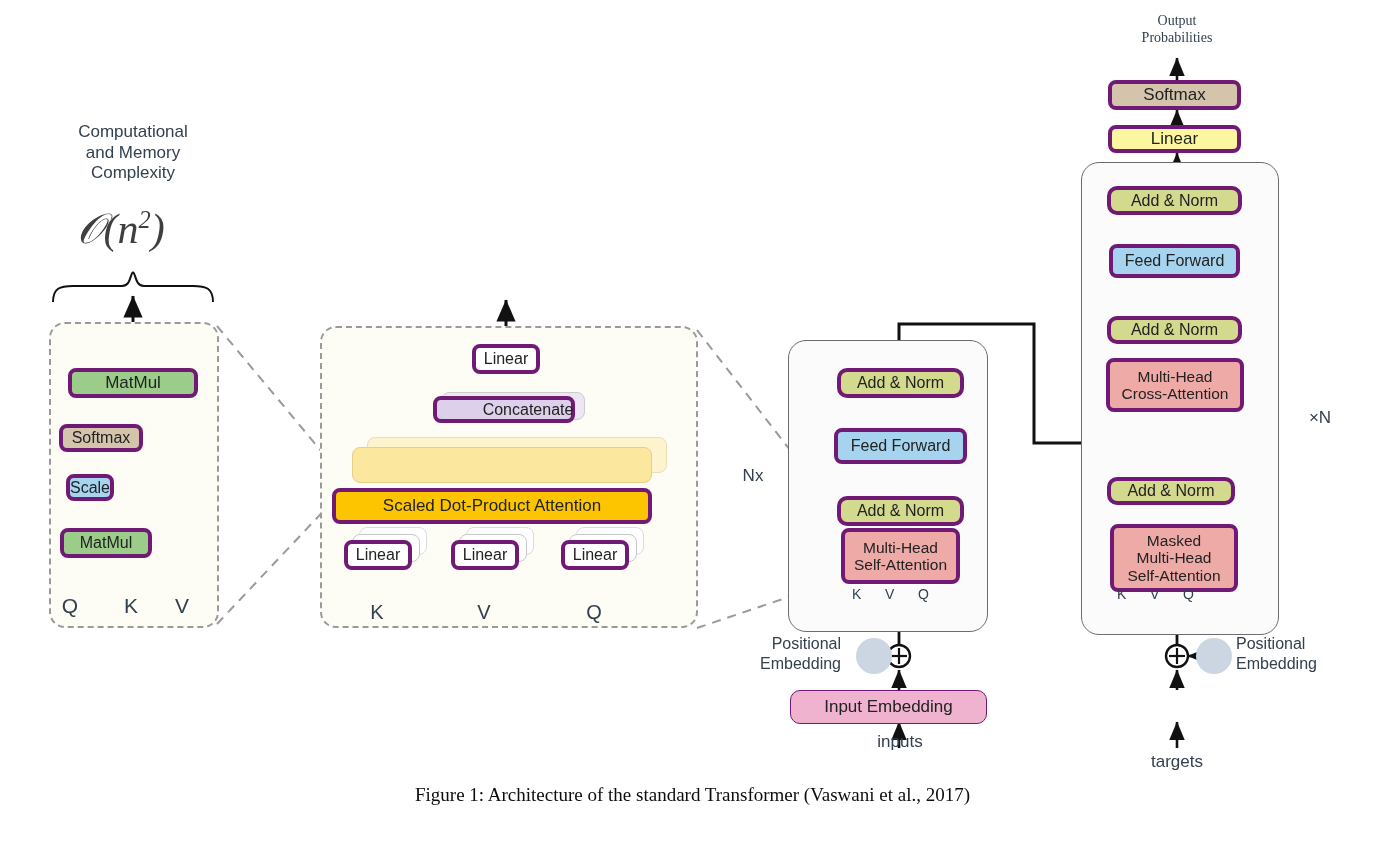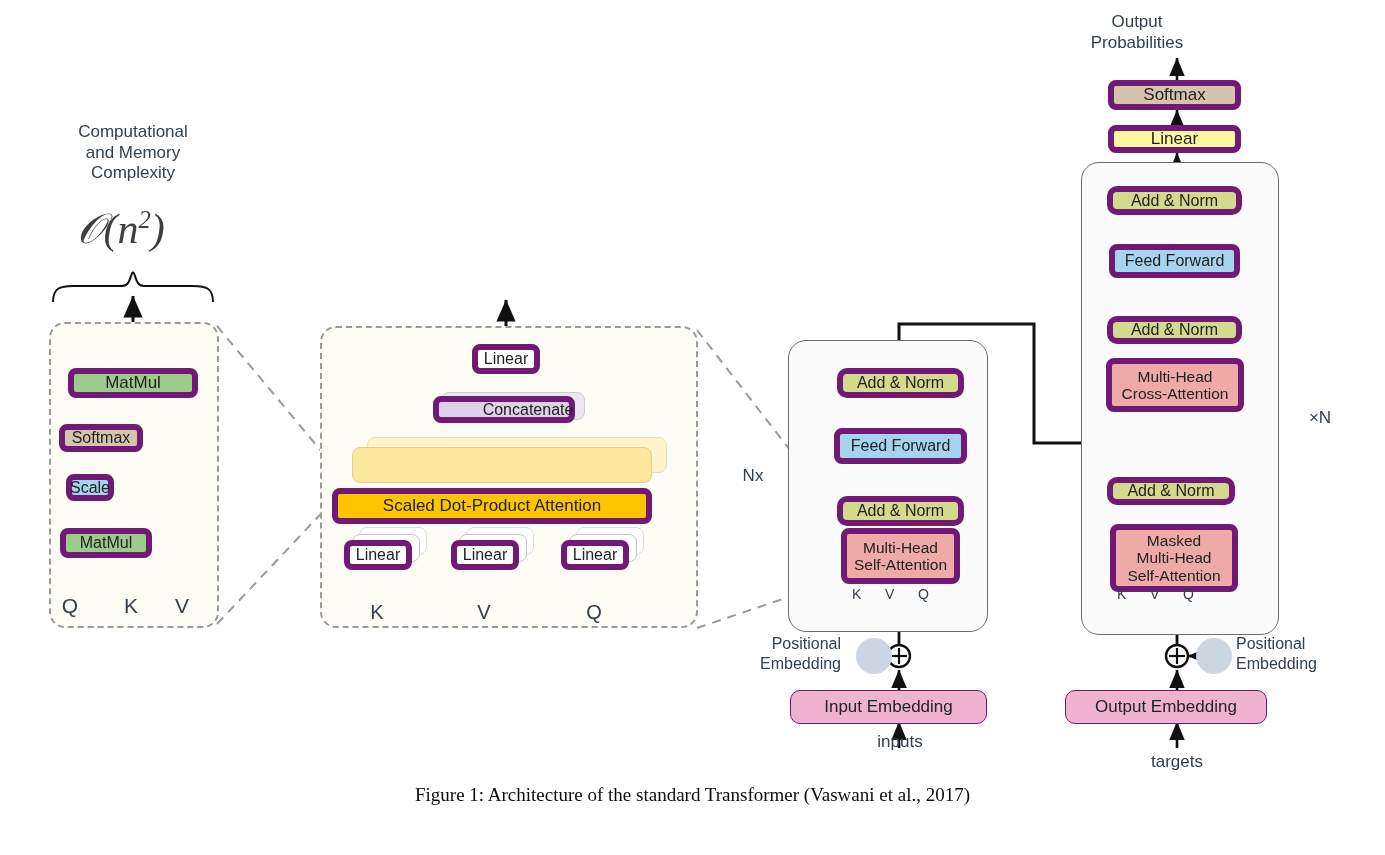--- a/index.html
+++ b/index.html
@@ -23,21 +23,21 @@
     position: absolute;
     left: 0;
     top: 0;
     width: 1385px;
     height: 855px;
   }
   
   .node {
     position: absolute;
     box-sizing: border-box;
-    border: 6px solid #701a75;
+    border: 4px solid #701a75;
     border-radius: 8px;
     display: flex;
     align-items: center;
     justify-content: center;
     text-align: center;
     line-height: 1.12;
     font-family: "Liberation Sans", sans-serif;
     color: #222222;
     white-space: pre-line;
     z-index: 6;
@@ -352,21 +352,21 @@
   <span class="kvq" style="left:918px; top:586px;">Q</span>
 
   <div class="pos-blob" style="left:856px; top:638px;"></div>
   <div class="lbl" style="left:719px; top:634px; width:122px; font-size:16px; text-align:right;">Positional
 Embedding</div>
 
   <div class="node flat" style="left:790px; top:690px; width:197px; height:34px; background:#efb3d0; font-size:17px; border-width:1.6px;">Input Embedding</div>
 
   <div class="lbl" style="left:855px; top:732px; width:90px; font-size:17px;">inputs</div>
 
-  <div class="lbl" style="left:1072px; top:12px; width:130px; font-size:17px;">Output
+  <div class="lbl" style="left:1112px; top:12px; width:130px; font-size:14px;font-family:Liberation Serif, serif;">Output
 Probabilities</div>
 
   <div class="node" style="left:1108px; top:80px; width:133px; height:30px; background:#d4c4ac; font-size:17px;">Softmax</div>
 
   <div class="node" style="left:1108px; top:125px; width:133px; height:28px; background:#fdf6a0; font-size:17px;">Linear</div>
 
   <div class="node flat" style="left:1107px; top:186px; width:135px; height:29px; background:#d3d98d; font-size:16px;">Add &amp; Norm</div>
 
   <div class="node" style="left:1109px; top:244px; width:131px; height:34px; background:#a6d4ef; font-size:16px;">Feed Forward</div>
 
@@ -382,21 +382,20 @@
   <div class="node flat" style="left:1107px; top:477px; width:128px; height:28px; background:#d3d98d; font-size:16px;">Add &amp; Norm</div>
 
   <div class="node" style="left:1110px; top:524px; width:128px; height:68px; background:#eeaaa7; font-size:15.5px;">Masked
 Multi-Head
 Self-Attention</div>
 
   <div class="pos-blob" style="left:1196px; top:638px;"></div>
   <div class="lbl" style="left:1236px; top:634px; width:130px; font-size:16px; text-align:left;">Positional
 Embedding</div>
 
-  <div class="node flat" style="left:1065px; top:690px; width:202px; height:34px; background:#efb3d0; font-size:17px; border-width:1.6px;">Output Embedding</div>
 
   <div class="lbl" style="left:1132px; top:752px; width:90px; font-size:17px;">targets</div>
 
   <div class="lbl" style="left:1297px; top:408px; width:46px; font-size:17px;">×N</div>
 
   <div id="caption">Figure 1:  Architecture of the standard Transformer (Vaswani et al., 2017)</div>
 
 </div>
 
 </body></html>

